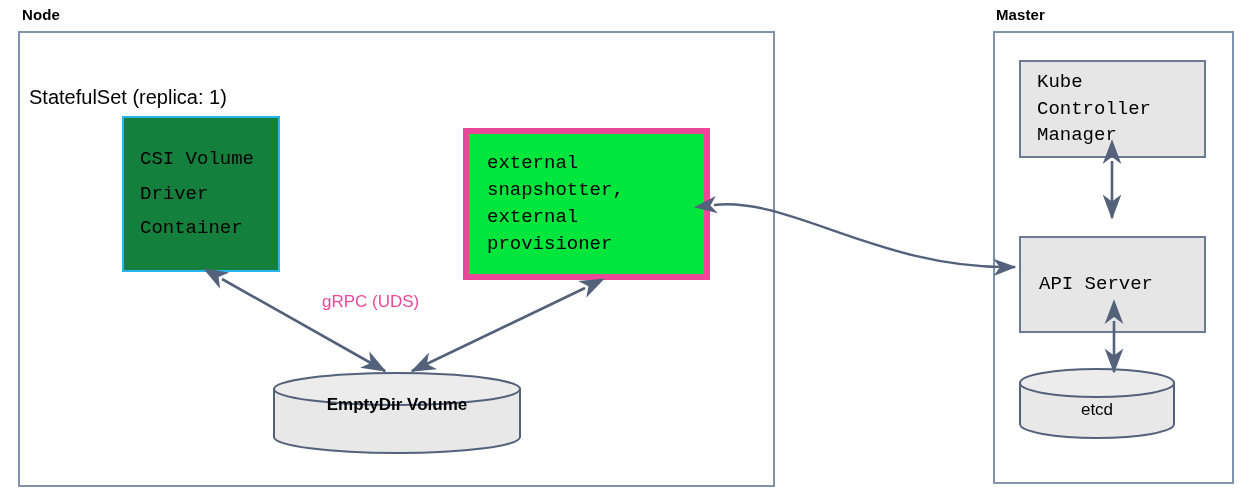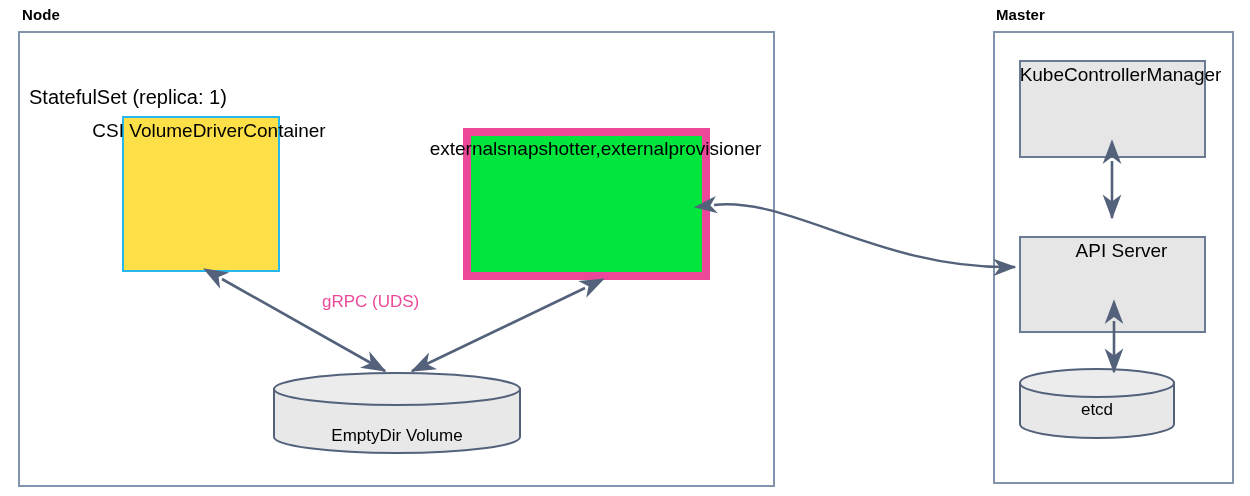--- a/index.html
+++ b/index.html
@@ -43,34 +43,36 @@
     color: #000000;
     white-space: nowrap;
     margin-top: 36px;
   }
 
   
   .node-rect {
     position: absolute;
     box-sizing: border-box;
     display: flex;
-    flex-direction: row;
+    flex-direction: column;
     justify-content: center;
     font-size: 19px;
     line-height: 1.42;
     color: #000000;
+    font-family: Liberation Mono, monospace;
   }
   .rect-orange {
-    background: #fde047;
+    background: #15803d;
     border: 2px solid #25b7ed;
     padding-left: 16px;
+    gap: 8px;
   }
   .rect-green {
     background: #00e63c;
-    border: 8px solid #ec4899;
+    border: 6px solid #ec4899;
     padding-left: 18px;
   }
   .rect-gray {
     background: #e6e6e6;
     border: 2px solid #6b7b94;
     padding-left: 16px;
   }
   .rect-gray.center-text {
     justify-content: center;
     padding-left: 18px;
@@ -137,21 +139,21 @@
     <span class="line">snapshotter,</span>
     <span class="line">external</span>
     <span class="line">provisioner</span>
   </div>
 
   <div class="cyl" style="left:272px; top:371px; width:250px; height:84px;">
     <svg width="250" height="84" viewBox="0 0 250 84">
       <path d="M2,18 L2,66 A123,16 0 0 0 248,66 L248,18 Z" fill="#e8e8e8" stroke="#53617a" stroke-width="2"></path>
       <ellipse cx="125" cy="18" rx="123" ry="16" fill="#ececec" stroke="#53617a" stroke-width="2"></ellipse>
     </svg>
-    <div class="cyl-label" style="top:55px;">EmptyDir Volume</div>
+    <div class="cyl-label" style="top:24px;font-weight:bold;">EmptyDir Volume</div>
   </div>
 
   <div class="edge-label" style="left:322px; top:292px;">gRPC (UDS)</div>
 
   <div class="group-label" style="left:996px; top:6px;">Master</div>
 
   <div class="group-box" style="left:993px; top:31px; width:241px; height:453px;"></div>
 
   <div class="node-rect rect-gray" style="left:1019px; top:60px; width:187px; height:98px;">
     <span class="line">Kube</span>

